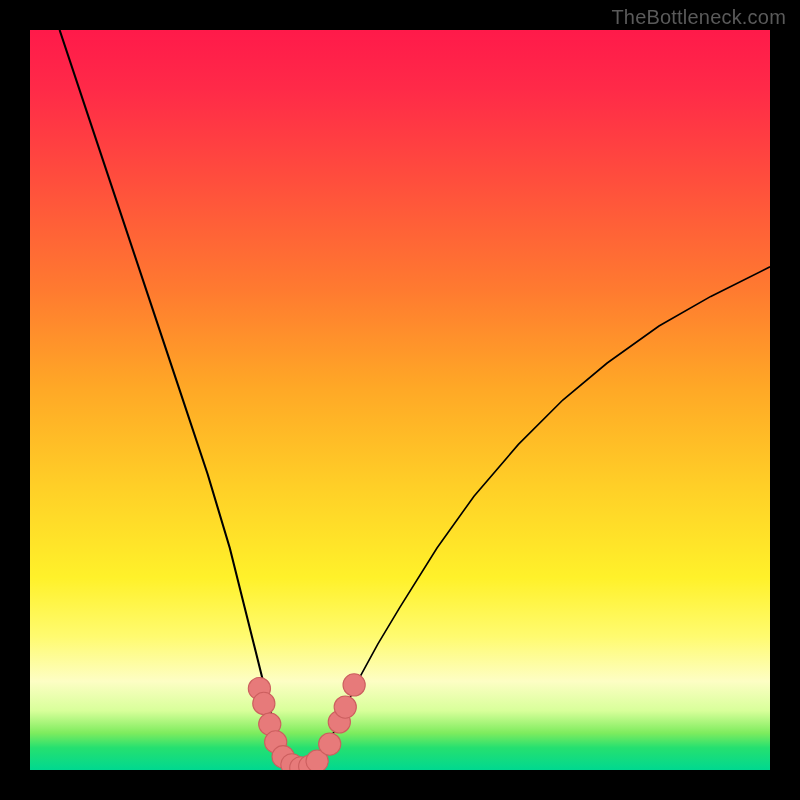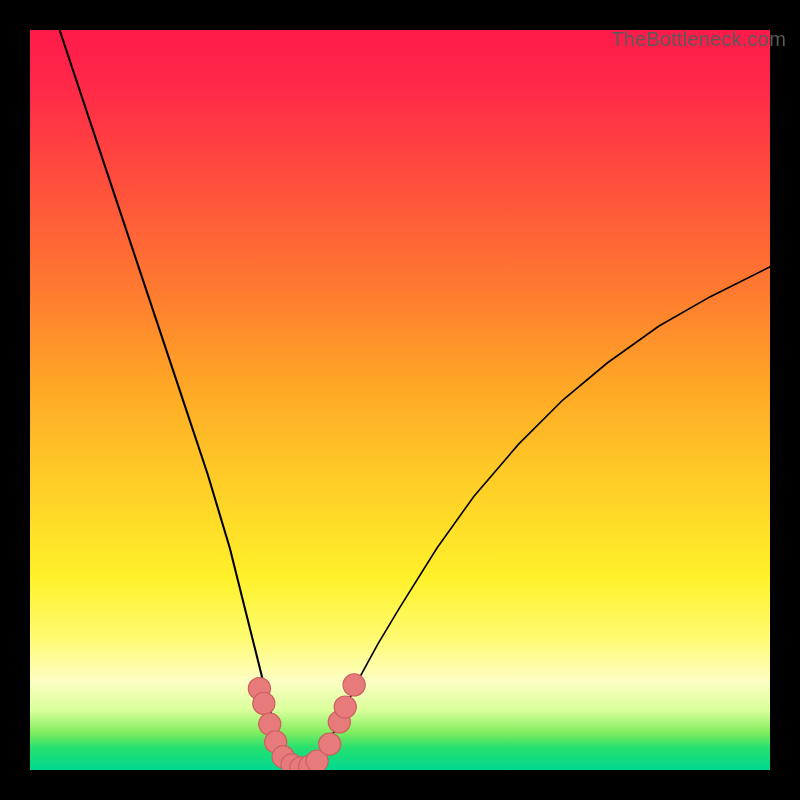--- a/index.html
+++ b/index.html
@@ -49,21 +49,20 @@
     height: 740px;
   }
   .watermark {
     position: absolute;
     top: 6px;
     right: 14px;
     color: #5a5a5a;
     font-size: 20px;
     font-weight: 500;
     letter-spacing: 0.2px;
-    margin-top: 22px;
   }
 </style>
 </head>
 <body>
 
 <div class="frame">
   <div class="plot-area">
     <svg viewBox="0 0 100 100" preserveAspectRatio="none">
       <path fill="none" stroke="#000" stroke-width="0.28" d="M4.00 0.00 L8.00 12.00 L12.00 24.00 L16.00 36.00 L20.00 48.00 L24.00 60.00 L27.00 70.00 L29.00 78.00 L30.50 84.00 L31.50 88.00 L32.20 91.00 L33.00 94.00 L34.00 96.50 L35.00 98.20 L36.00 99.20 L37.00 99.80"></path>
       <path fill="none" stroke="#000" stroke-width="0.22" d="M37.00 99.80 L38.00 99.20 L39.00 98.20 L40.00 96.80 L41.00 95.00 L42.50 92.00 L44.00 88.50 L47.00 83.00 L50.00 78.00 L55.00 70.00 L60.00 63.00 L66.00 56.00 L72.00 50.00 L78.00 45.00 L85.00 40.00 L92.00 36.00 L100.00 32.00"></path>

